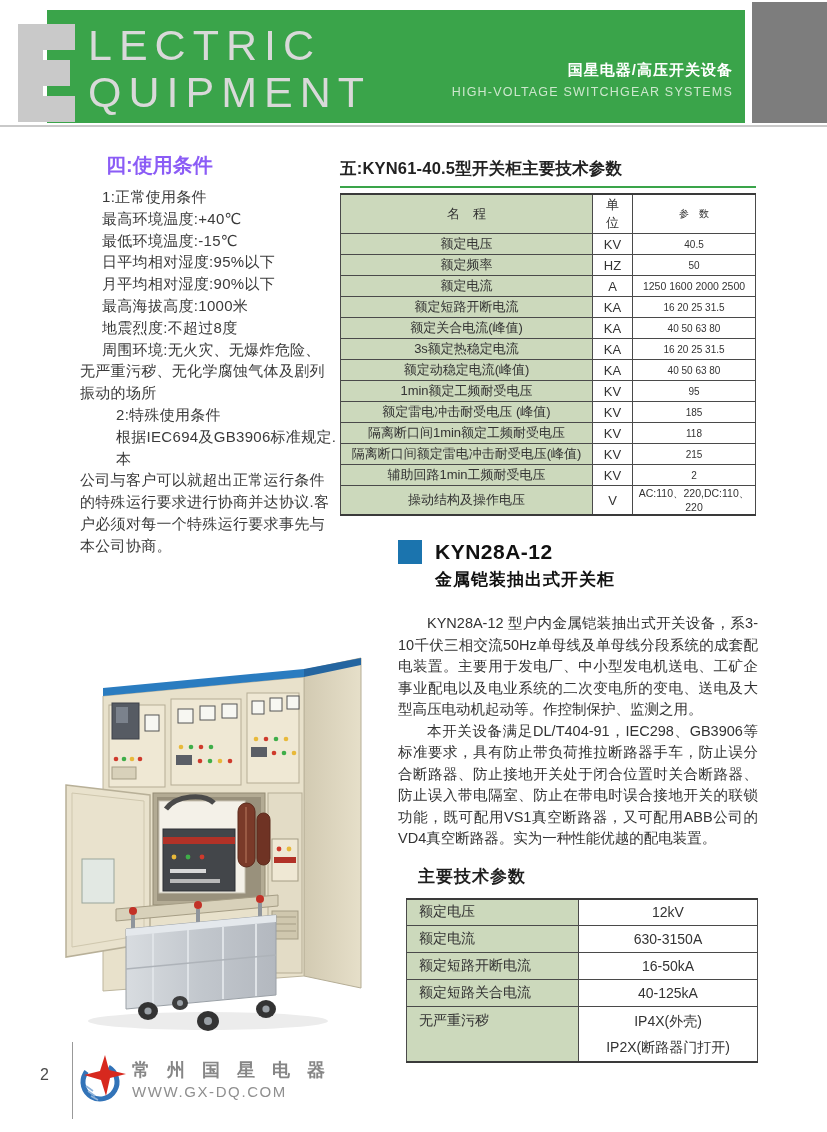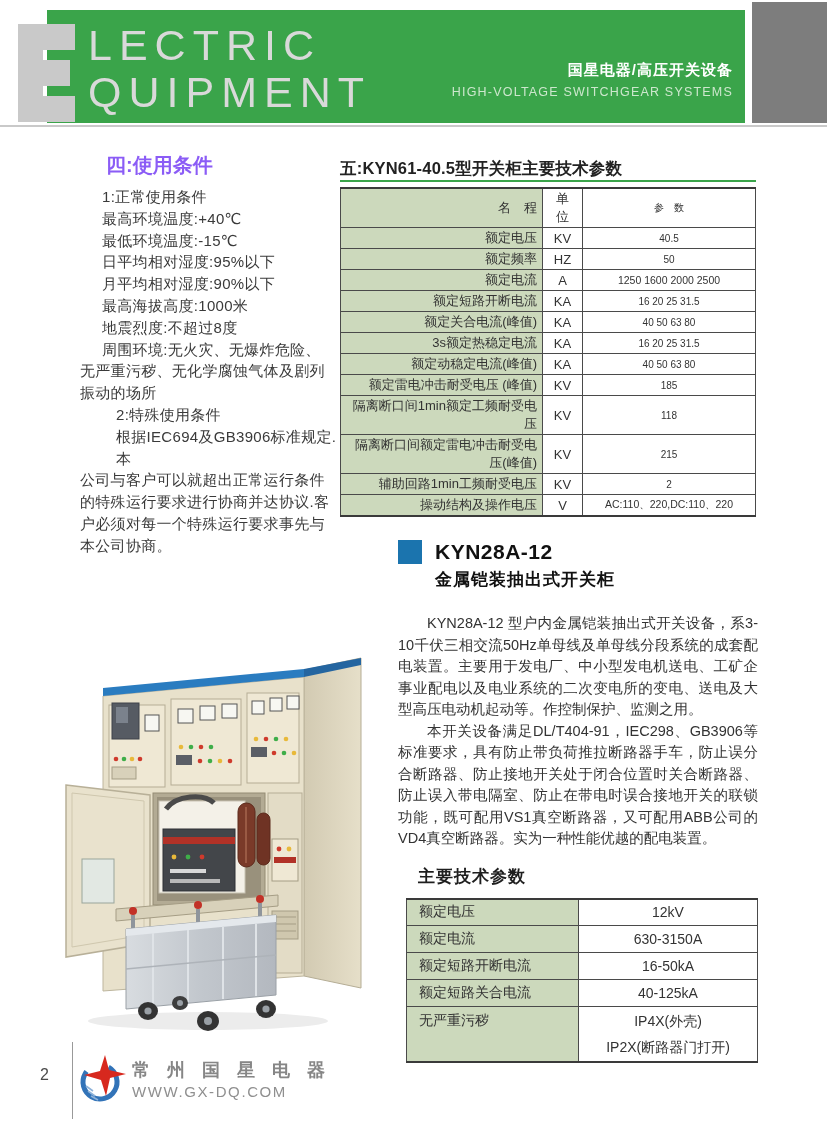--- a/index.html
+++ b/index.html
@@ -28,25 +28,25 @@
 
   
   .usage { position:absolute; left:80px; top:152px; width:262px; color:#3a3a3a; }
   .usage-title { font-size:20px; font-weight:bold; color:#8b5cf6; padding-left:26px; margin-bottom:7px; }
   .u-line { font-size:15px; line-height:21.8px; letter-spacing:0.3px; }
   .ind1 { padding-left:22px; }
   .ind2 { padding-left:36px; }
 
   
   .kyn61 { position:absolute; left:340px; top:158px; width:416px; }
-  .kyn61-title { font-size:16.5px; font-weight:bold; color:#222; margin-bottom:0; letter-spacing:0.2px; }
+  .kyn61-title { font-size:16.5px; font-weight:bold; color:#222; margin-bottom:6px; letter-spacing:0.2px; }
   .kyn61-underline { height:2px; background:#3aa44a; margin-bottom:5px; }
   table.t61 { border-collapse:collapse; width:100%; border-top:2px solid #3a3a3a; border-bottom:2px solid #3a3a3a; table-layout:fixed; }
   .t61 td { border:1px solid #4a4a4a; font-size:13px; color:#333; height:20px; padding:1px 5px; }
-  .t61 .lbl { background:#ccd9bc; text-align:right; width:202px; }
+  .t61 .lbl { background:#ccd9bc; text-align:center; width:252px; }
   .t61 .unit { text-align:center; width:40px; }
   .t61 .val { text-align:center; font-size:10px; }
   .t61 .sm { font-size:10.5px; letter-spacing:0; padding:1px 1px; }
 
   
   .kyn28 { position:absolute; left:398px; top:540px; width:360px; color:#333; }
   .k-head { display:flex; align-items:flex-start; }
   .k-marker { width:24px; height:24px; background:#1b74ae; margin-right:13px; flex:none; }
   .k-model { font-size:21px; font-weight:bold; color:#111; line-height:24px; letter-spacing:0.5px; }
   .k-sub { font-size:17px; font-weight:bold; color:#111; margin-top:4px; margin-left:37px; letter-spacing:1px; }
@@ -152,20 +152,25 @@
       </tr>
       <tr>
         <td class="lbl">3s额定热稳定电流</td>
         <td class="unit">KA</td>
         <td class="val">16 20 25 31.5</td>
       </tr>
       <tr>
         <td class="lbl">额定动稳定电流(峰值)</td>
         <td class="unit">KA</td>
         <td class="val">40 50 63 80</td>
+      </tr>
+      <tr>
+        <td class="lbl">1min额定工频耐受电压</td>
+        <td class="unit">KV</td>
+        <td class="val">95</td>
       </tr>
       <tr>
         <td class="lbl">额定雷电冲击耐受电压 (峰值)</td>
         <td class="unit">KV</td>
         <td class="val">185</td>
       </tr>
       <tr>
         <td class="lbl">隔离断口间1min额定工频耐受电压</td>
         <td class="unit">KV</td>
         <td class="val">118</td>

